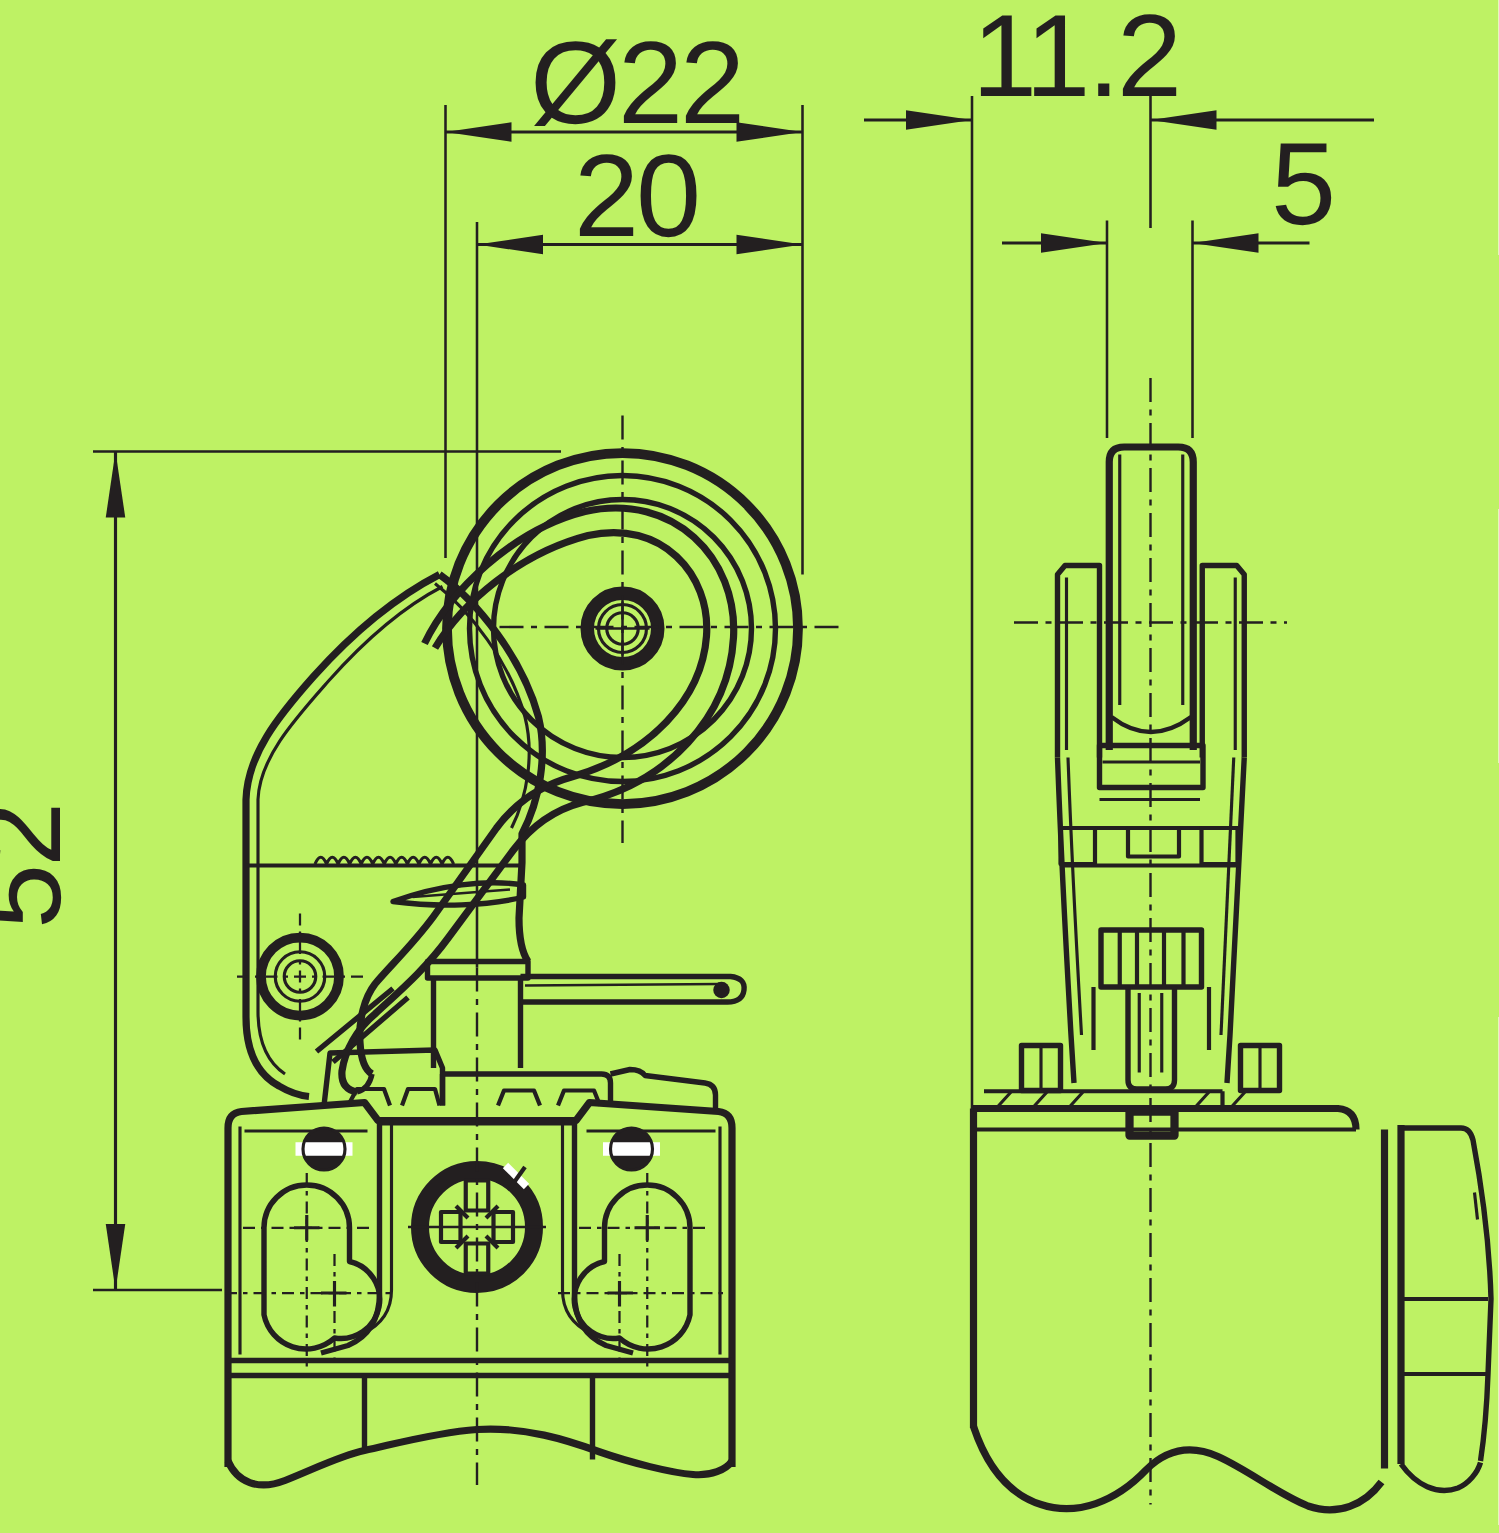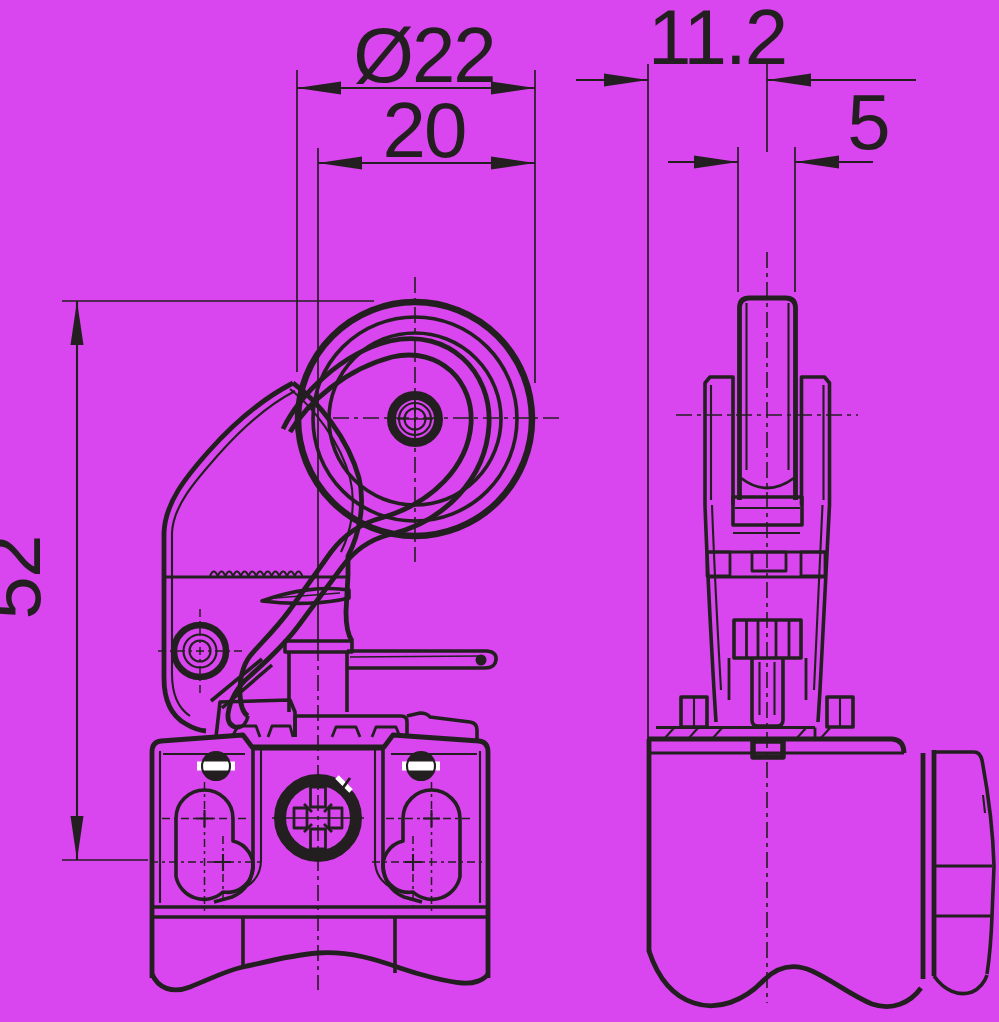--- a/index.html
+++ b/index.html
@@ -1,17 +1,17 @@
 <!DOCTYPE html>
 <html><head>
 <meta charset="utf-8">
 <style>
   html,body{margin:0;padding:0;background:#ffffff;}
   body{width:999px;height:1022px;overflow:hidden;}
-  .sheet{position:relative;width:999px;height:1022px;background:#d946ef;}
+  .sheet{position:relative;width:999px;height:1022px;background:#bef264;}
   svg{display:block;}
   .ln{stroke:#231f20;fill:none;stroke-linejoin:round;}
   .fl{fill:#231f20;stroke:none;}
   .wh{stroke:#ffffff;fill:none;}
   .s7{stroke-width:6.5}
   .s5{stroke-width:4.8}
   .s4{stroke-width:3.6}
   .s3{stroke-width:2.8}
   .s2{stroke-width:2.1}
   .s1{stroke-width:1.7}

